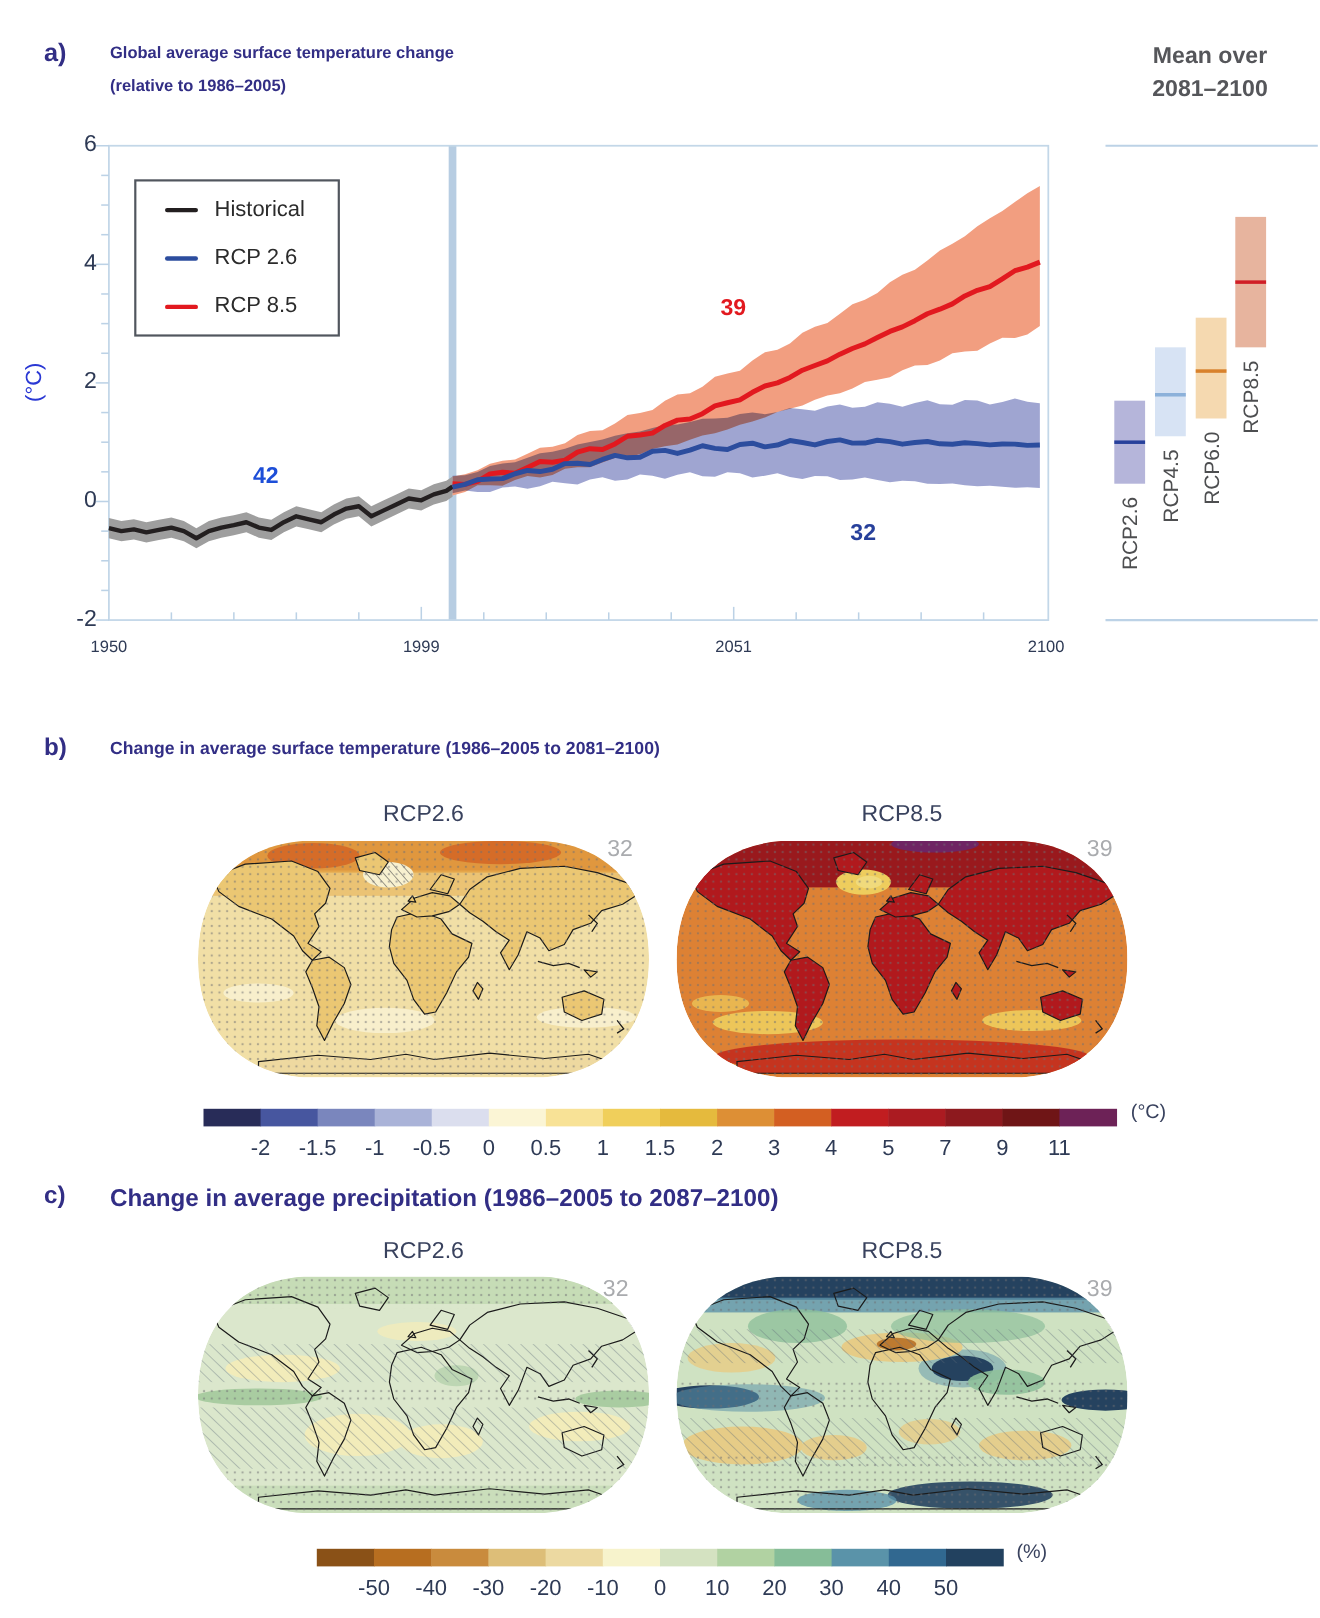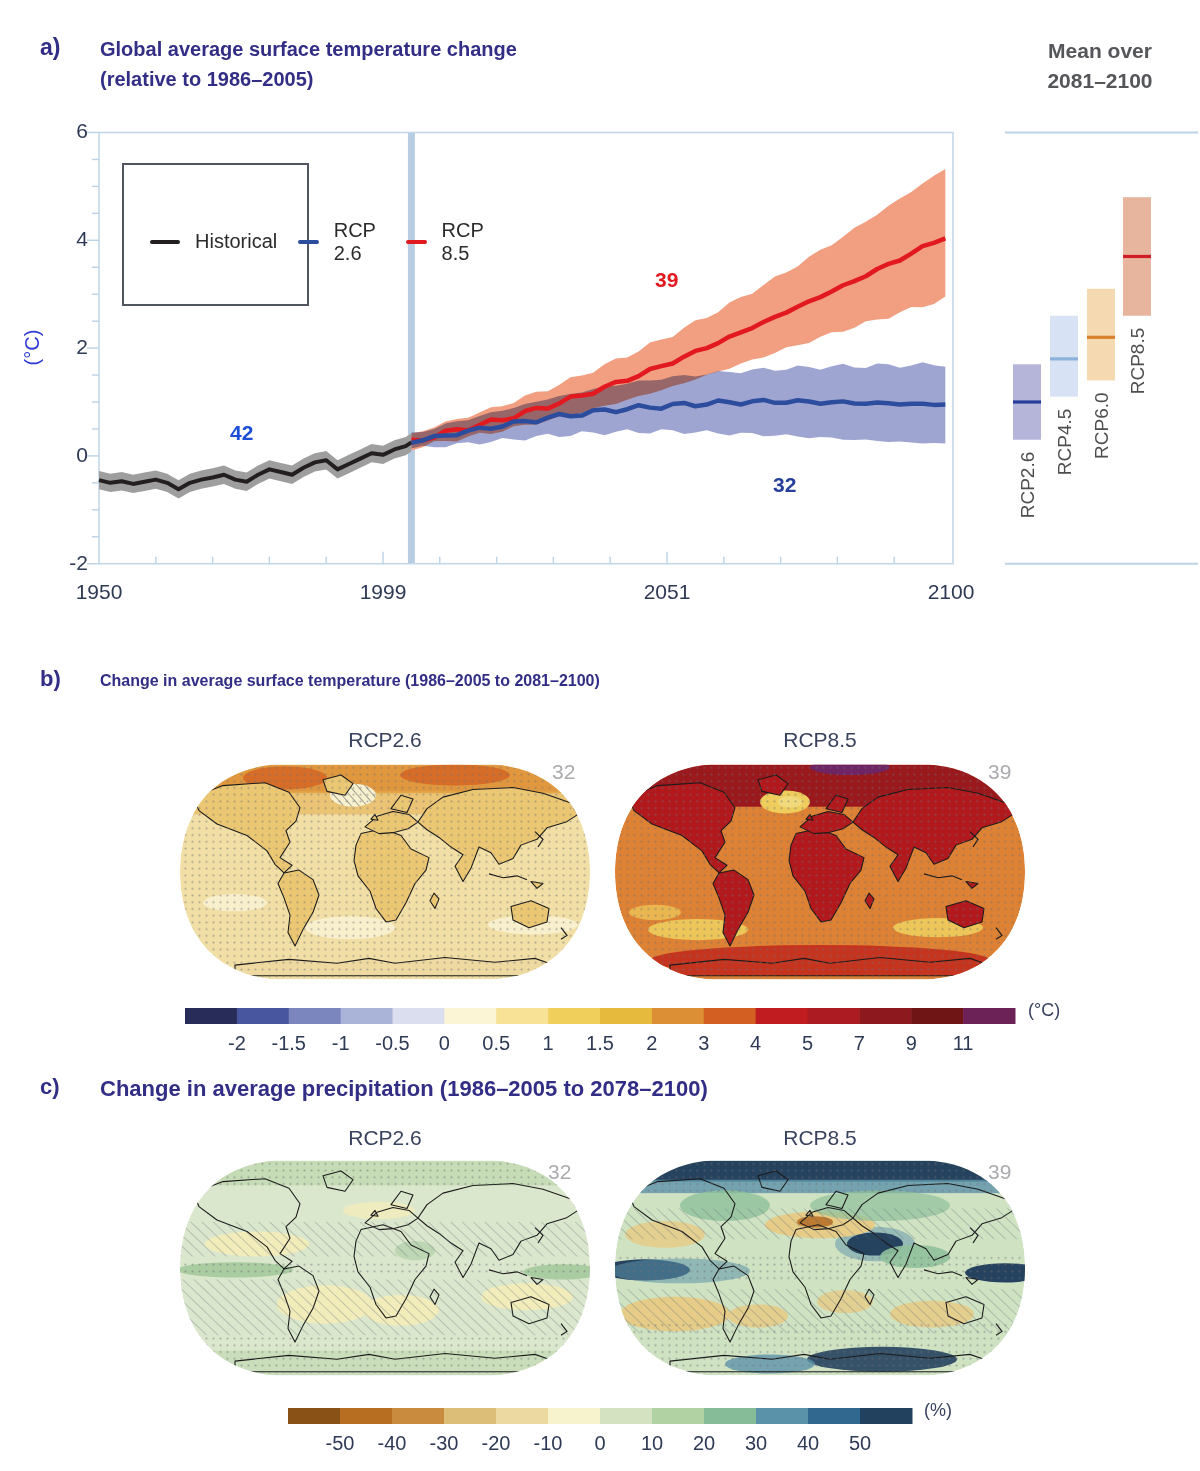--- a/index.html
+++ b/index.html
@@ -1,26 +1,26 @@
 <!DOCTYPE html>
 <html><head>
 <meta charset="utf-8">
 <style>
   html,body{margin:0;padding:0;background:#fff;font-family:"Liberation Sans",sans-serif;}
   #page{position:relative;width:1200px;height:1471px;background:#fff;overflow:hidden;}
   #gfx{position:absolute;left:0;top:0;z-index:1;}
   .abs{position:absolute;z-index:2;}
   .plabel{font-size:23px;font-weight:700;color:#322e85;}
-  .ptitle{font-size:20px;font-weight:700;color:#322e85;line-height:30px;}
+  .ptitle{font-size:15px;font-weight:700;color:#322e85;line-height:30px;}
   .meanhdr{width:200px;text-align:center;font-size:21px;color:#55565a;line-height:30px;font-weight:bold;}
   .ytick{width:48px;text-align:right;font-size:21px;color:#2e3a55;font-weight:500;}
-  .xtick{width:80px;text-align:center;font-size:21px;color:#2e3a55;font-weight:500;}
+  .xtick{width:80px;text-align:center;font-size:15px;color:#2e3a55;font-weight:500;}
   .ylabel{font-size:20px;color:#2a38d4;transform:rotate(-90deg);}
   .legend{left:122px;top:163px;width:187px;height:143px;background:#fff;border:2px solid #51565e;
-          box-sizing:border-box;padding:14px 0 0 26px;display:flex;flex-direction:row;gap:21px;}
+          box-sizing:border-box;padding:14px 0 0 26px;display:flex;flex-direction:column;gap:21px;}
   .legend-item{display:flex;align-items:center;gap:15px;font-size:20px;color:#2b2b2b;}
   .legend-swatch{display:inline-block;width:30px;height:4px;border-radius:2px;}
   .anno{font-size:21px;font-weight:700;}
   .maptitle{width:160px;text-align:center;font-size:21px;color:#39425e;}
   .mapnum{font-size:21px;color:#a9abae;}
   .cbunit{font-size:18px;color:#39425e;}
 </style>
 </head>
 <body>
 
@@ -340,19 +340,19 @@
 
   <div class="abs plabel" style="left:40px;top:666px;font-size:22px">b)</div>
   <div class="abs ptitle" style="left:100px;top:666px;font-size:16px">Change in average surface temperature (1986–2005 to 2081–2100)</div>
   <div class="abs maptitle" style="left:305px;top:728px">RCP2.6</div>
   <div class="abs maptitle" style="left:740px;top:728px">RCP8.5</div>
   <div class="abs mapnum" style="left:552px;top:760px">32</div>
   <div class="abs mapnum" style="left:988px;top:760px">39</div>
   <div class="abs cbunit" style="left:1028px;top:1000px">(°C)</div>
 
   <div class="abs plabel" style="left:40px;top:1074px;font-size:22px">c)</div>
-  <div class="abs ptitle" style="left:100px;top:1074px;font-size:22px">Change in average precipitation (1986–2005 to 2078–2100)</div>
+  <div class="abs ptitle" style="left:100px;top:1074px;font-size:22px">Change in average precipitation (1986–2005 to 2087–2100)</div>
   <div class="abs maptitle" style="left:305px;top:1126px">RCP2.6</div>
   <div class="abs maptitle" style="left:740px;top:1126px">RCP8.5</div>
   <div class="abs mapnum" style="left:548px;top:1160px">32</div>
   <div class="abs mapnum" style="left:988px;top:1160px">39</div>
   <div class="abs cbunit" style="left:924px;top:1400px">(%)</div>
 </div>
 
 </body></html>

